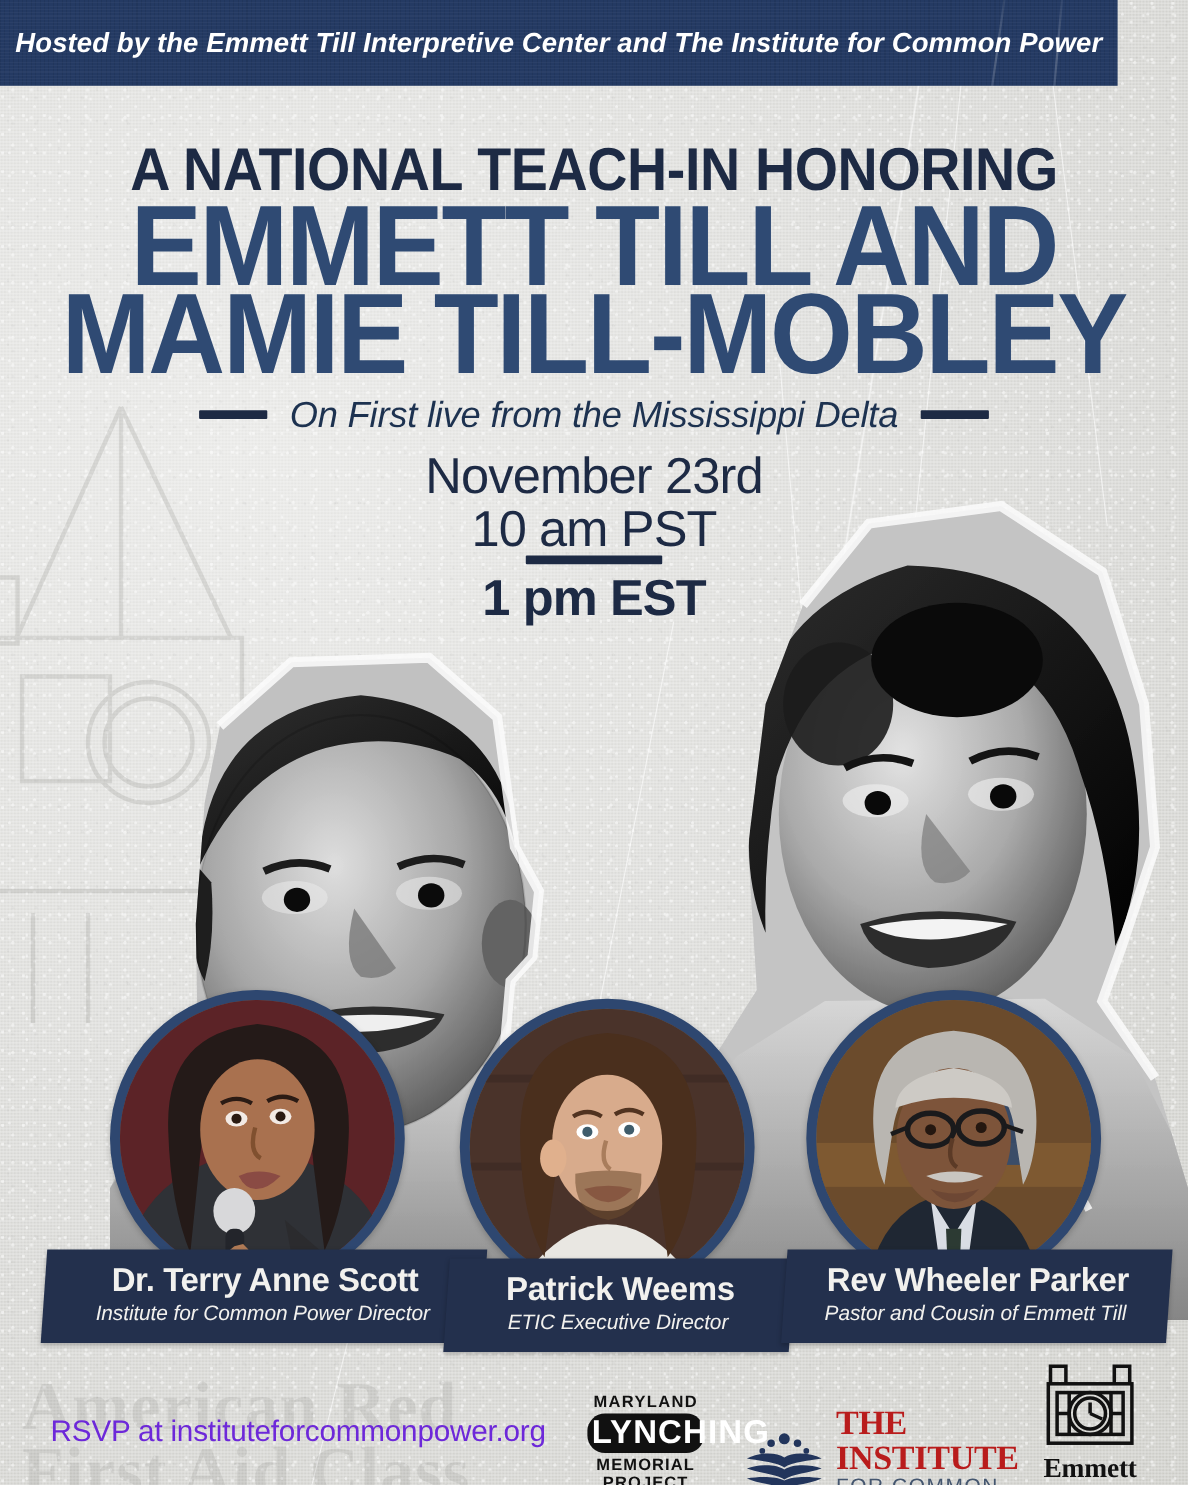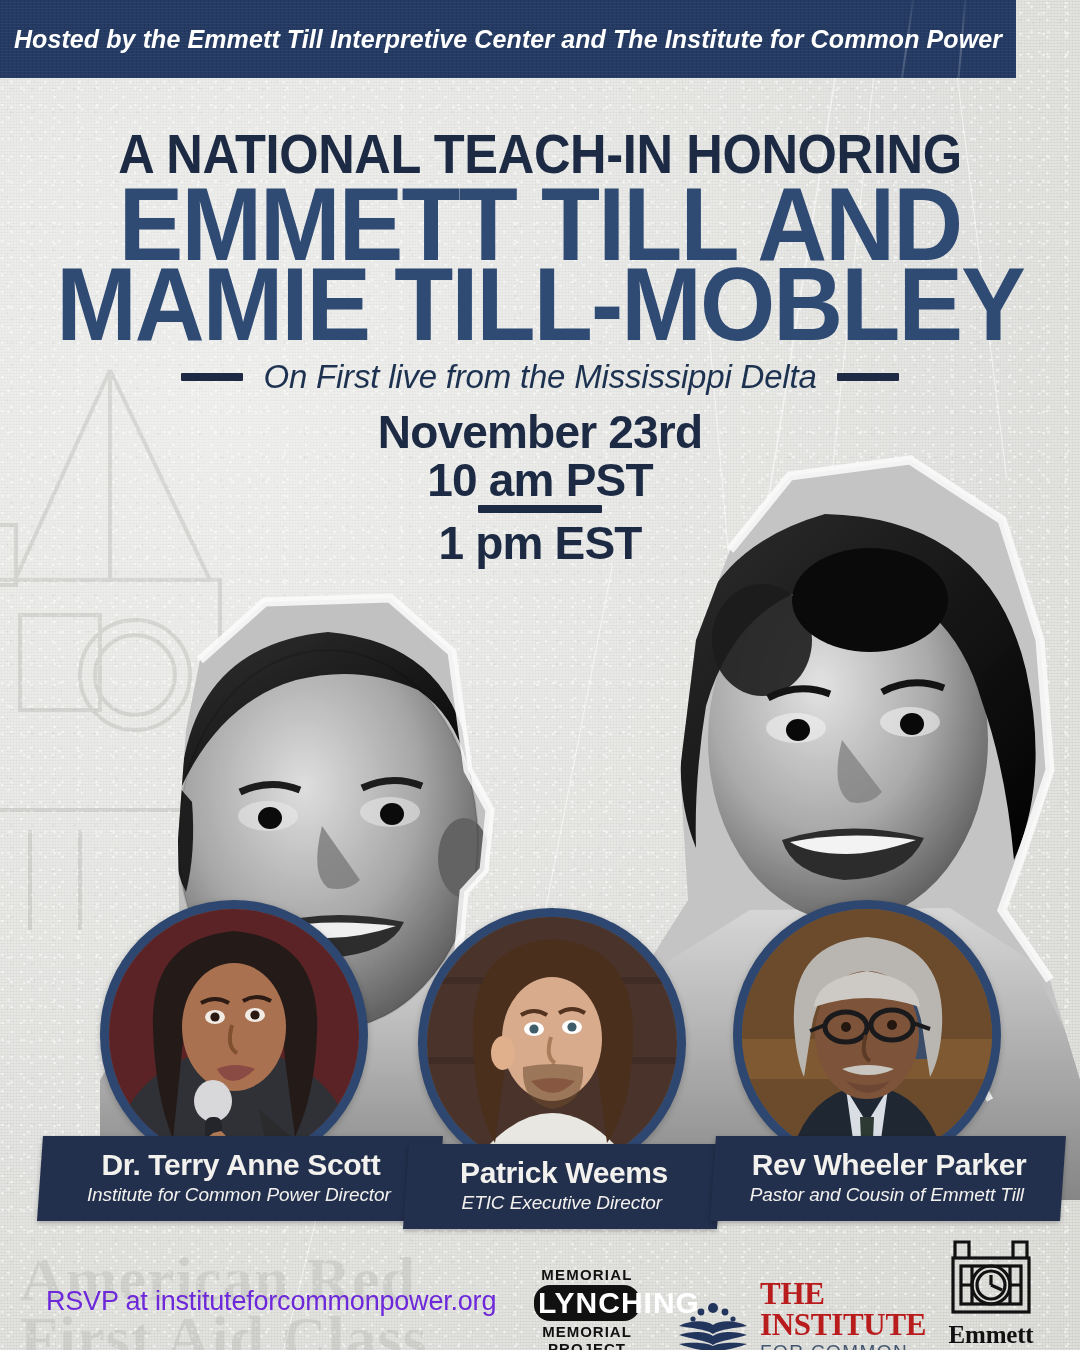--- a/index.html
+++ b/index.html
@@ -74,21 +74,21 @@
     font-weight:900;color:#2f4a73;line-height:.9;letter-spacing:-2px;
     transform:scaleX(.93);transform-origin:center;}
   .t-line2{top:178px;font-size:104px;}
   .t-line3{top:258px;font-size:104px;}
 
   .subwrap{position:absolute;left:0;top:358px;width:1080px;display:flex;align-items:center;justify-content:center;gap:20px;}
   .dash{width:62px;height:8px;background:#1d2a44;border-radius:1px;}
   .sub{font-size:33px;font-style:italic;font-weight:500;color:#1d3250;letter-spacing:-.2px;}
 
   .date{position:absolute;left:0;top:408px;width:1080px;text-align:center;
-    font-size:46px;font-weight:700;color:#1d2a44;line-height:1.05;letter-spacing:-.8px;}
+    font-size:46px;font-weight:400;color:#1d2a44;line-height:1.05;letter-spacing:-.8px;}
   .tdiv{position:absolute;left:50%;top:505px;width:124px;height:8px;margin-left:-62px;background:#1d2a44;border-radius:1px;}
   .time2{position:absolute;left:0;top:516px;width:1080px;text-align:center;
     font-size:46px;font-weight:700;color:#1d2a44;letter-spacing:-.8px;}
 
   
   .speakers{position:absolute;left:0;top:900px;width:1080px;height:330px;}
   .sp{position:absolute;width:250px;}
   .sp1{left:100px;}
   .sp2{left:418px;top:8px;}
   .sp3{left:733px;top:0px;}
@@ -365,21 +365,21 @@
       </div>
     </div>
 
   </div>
 
   <div class="footer">
 
     <div class="rsvp">RSVP at instituteforcommonpower.org</div>
 
     <div class="logo-mlmp">
-      <div class="mlmp-a">MEMORIAL</div>
+      <div class="mlmp-a">MARYLAND</div>
       <div class="mlmp-b">LYNCHING</div>
       <div class="mlmp-c">MEMORIAL PROJECT</div>
     </div>
 
     <div class="logo-icp">
       <span>
         <svg width="74" height="52" viewBox="0 0 74 52">
           <g fill="#22355c">
             <circle cx="37" cy="7" r="5"></circle>
             <circle cx="25" cy="11" r="3.4"></circle>

